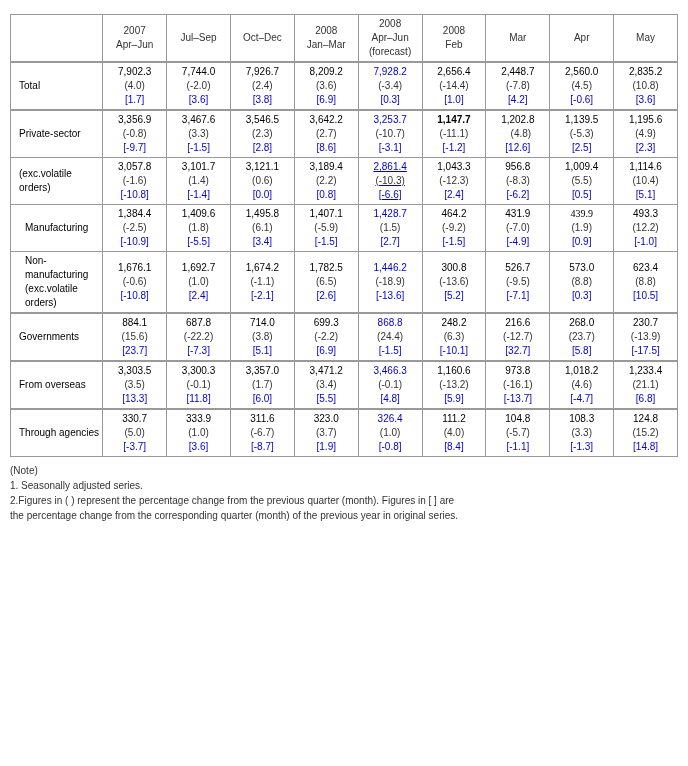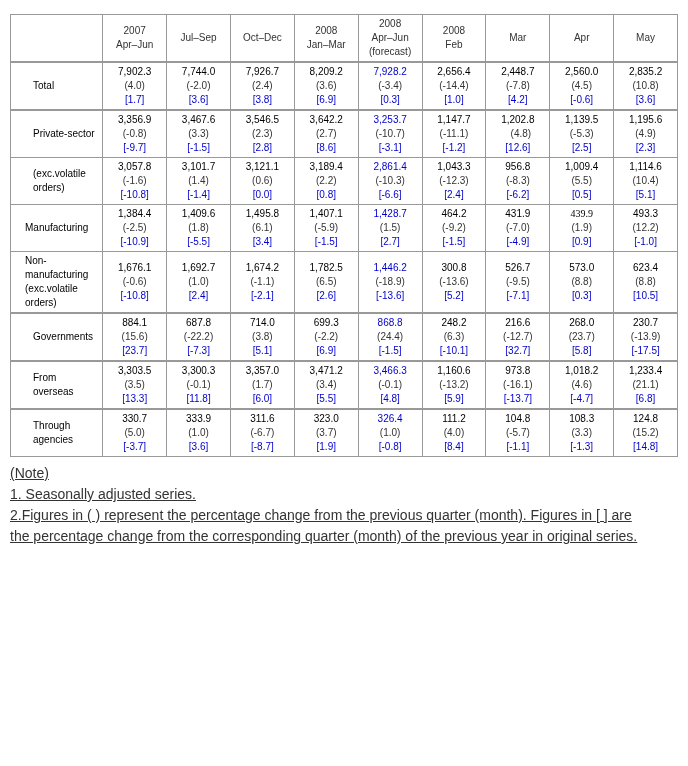--- a/index.html
+++ b/index.html
@@ -36,29 +36,28 @@
       vertical-align: middle;
       line-height: 1.4;
     }
     .header-row th {
       background: #fff;
       font-weight: normal;
       color: #333;
     }
     .col-label {
       text-align: left;
-      padding-left: 22px;
+      padding-left: 8px;
       font-weight: normal;
     }
     .note {
-      font-size: 14px;
+      font-size: 10px;
       margin-top: 6px;
       line-height: 1.5;
       color: #333;
-      text-decoration: underline;
     }
     .apr-jun-header { color: #0000cc; font-weight: bold; }
   </style>
 </head>
 <body>
 
 <h1></h1>
 <div class="unit"></div>
 
 <table>
@@ -102,32 +101,32 @@
         <td><span style="font-weight: normal;">2,560.0</span><br><span style="color: rgb(51, 51, 51);">(4.5)</span><br><span style="color: rgb(0, 0, 204);">[-0.6]</span></td>
         <td><span style="font-weight: normal;">2,835.2</span><br><span style="color: rgb(51, 51, 51);">(10.8)</span><br><span style="color: rgb(0, 0, 204);">[3.6]</span></td>
       </tr>
       <tr style="border-top: 2px solid rgb(153, 153, 153);">
         <td class="col-label">Private-sector</td>
         <td><span style="font-weight: normal;">3,356.9</span><br><span style="color: rgb(51, 51, 51);">(-0.8)</span><br><span style="color: rgb(0, 0, 204);">[-9.7]</span></td>
         <td><span style="font-weight: normal;">3,467.6</span><br><span style="color: rgb(51, 51, 51);">(3.3)</span><br><span style="color: rgb(0, 0, 204);">[-1.5]</span></td>
         <td><span style="font-weight: normal;">3,546.5</span><br><span style="color: rgb(51, 51, 51);">(2.3)</span><br><span style="color: rgb(0, 0, 204);">[2.8]</span></td>
         <td><span style="font-weight: normal;">3,642.2</span><br><span style="color: rgb(51, 51, 51);">(2.7)</span><br><span style="color: rgb(0, 0, 204);">[8.6]</span></td>
         <td style="color: rgb(0, 0, 204);"><span style="font-weight: normal;">3,253.7</span><br><span style="color: rgb(51, 51, 51);">(-10.7)</span><br><span style="color: rgb(0, 0, 204);">[-3.1]</span></td>
-        <td><span style="font-weight: normal;">1,147.7</span><br><span style="color: rgb(51, 51, 51);">(-11.1)</span><br><span style="color: rgb(0, 0, 204);">[-1.2]</span></td>
+        <td><span style="font-weight: bold;">1,147.7</span><br><span style="color: rgb(51, 51, 51);">(-11.1)</span><br><span style="color: rgb(0, 0, 204);">[-1.2]</span></td>
         <td><span style="font-weight: normal;">1,202.8</span><br><span style="color: rgb(51, 51, 51); padding-left: 6px;">(4.8)</span><br><span style="color: rgb(0, 0, 204);">[12.6]</span></td>
         <td><span style="font-weight: normal;">1,139.5</span><br><span style="color: rgb(51, 51, 51);">(-5.3)</span><br><span style="color: rgb(0, 0, 204);">[2.5]</span></td>
         <td><span style="font-weight: normal;">1,195.6</span><br><span style="color: rgb(51, 51, 51);">(4.9)</span><br><span style="color: rgb(0, 0, 204);">[2.3]</span></td>
       </tr>
       <tr>
         <td class="col-label">(exc.volatile orders)</td>
         <td><span style="font-weight: normal;">3,057.8</span><br><span style="color: rgb(51, 51, 51);">(-1.6)</span><br><span style="color: rgb(0, 0, 204);">[-10.8]</span></td>
         <td><span style="font-weight: normal;">3,101.7</span><br><span style="color: rgb(51, 51, 51);">(1.4)</span><br><span style="color: rgb(0, 0, 204);">[-1.4]</span></td>
         <td><span style="font-weight: normal;">3,121.1</span><br><span style="color: rgb(51, 51, 51);">(0.6)</span><br><span style="color: rgb(0, 0, 204);">[0.0]</span></td>
         <td><span style="font-weight: normal;">3,189.4</span><br><span style="color: rgb(51, 51, 51);">(2.2)</span><br><span style="color: rgb(0, 0, 204);">[0.8]</span></td>
-        <td style="color: rgb(0, 0, 204);"><span style="font-weight: normal;">2,861.4</span><br><span style="color: rgb(51, 51, 51);">(-10.3)</span><br><span style="color: rgb(0, 0, 204);">[-6.6]</span></td>
+        <td style="color: rgb(0, 0, 204); text-decoration: underline;"><span style="font-weight: normal;">2,861.4</span><br><span style="color: rgb(51, 51, 51);">(-10.3)</span><br><span style="color: rgb(0, 0, 204);">[-6.6]</span></td>
         <td><span style="font-weight: normal;">1,043.3</span><br><span style="color: rgb(51, 51, 51);">(-12.3)</span><br><span style="color: rgb(0, 0, 204);">[2.4]</span></td>
         <td><span style="font-weight: normal;">956.8</span><br><span style="color: rgb(51, 51, 51);">(-8.3)</span><br><span style="color: rgb(0, 0, 204);">[-6.2]</span></td>
         <td><span style="font-weight: normal;">1,009.4</span><br><span style="color: rgb(51, 51, 51);">(5.5)</span><br><span style="color: rgb(0, 0, 204);">[0.5]</span></td>
         <td><span style="font-weight: normal;">1,114.6</span><br><span style="color: rgb(51, 51, 51);">(10.4)</span><br><span style="color: rgb(0, 0, 204);">[5.1]</span></td>
       </tr>
       <tr>
         <td class="col-label" style="padding-left: 14px;">Manufacturing</td>
         <td><span style="font-weight: normal;">1,384.4</span><br><span style="color: rgb(51, 51, 51);">(-2.5)</span><br><span style="color: rgb(0, 0, 204);">[-10.9]</span></td>
         <td><span style="font-weight: normal;">1,409.6</span><br><span style="color: rgb(51, 51, 51);">(1.8)</span><br><span style="color: rgb(0, 0, 204);">[-5.5]</span></td>
         <td><span style="font-weight: normal;">1,495.8</span><br><span style="color: rgb(51, 51, 51);">(6.1)</span><br><span style="color: rgb(0, 0, 204);">[3.4]</span></td>

